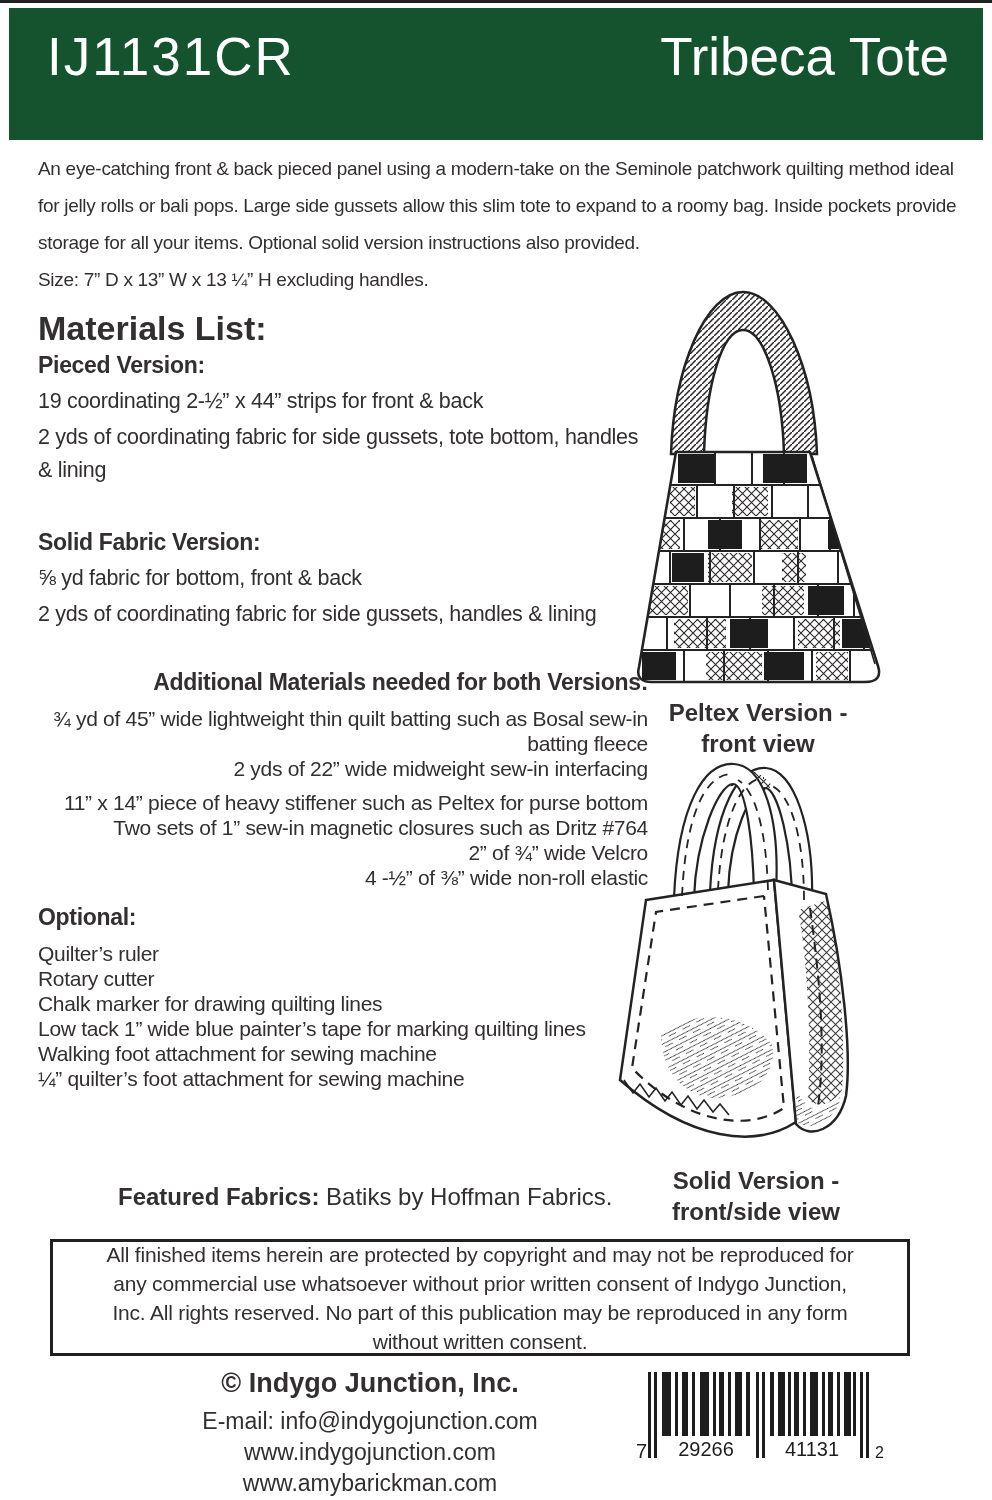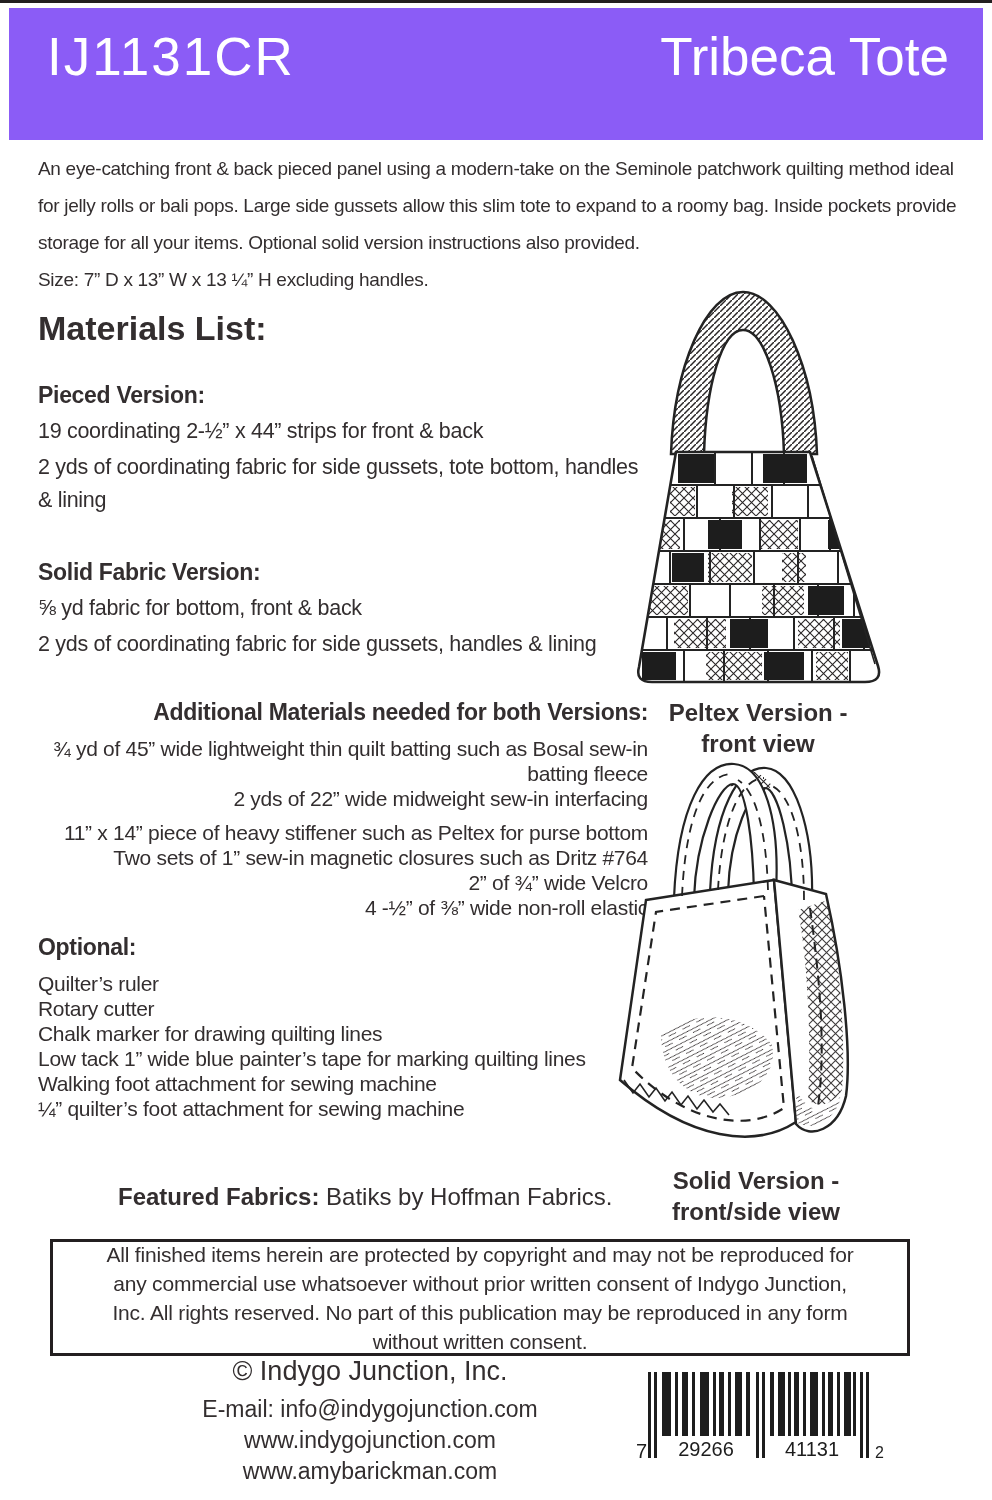--- a/index.html
+++ b/index.html
@@ -2,27 +2,27 @@
 <html><head>
 <meta charset="utf-8">
 <style>
   html,body{margin:0;padding:0;background:#e9e9e9;}
   .page{
     position:relative;width:992px;height:1500px;margin:0 auto;
     background:#ffffff;overflow:hidden;
     font-family:"Liberation Sans",sans-serif;color:#332e2f;
   }
   .top-rule{position:absolute;top:0;left:0;width:992px;height:3px;background:#231f20;}
-  .header{position:absolute;top:8px;left:9px;width:974px;height:132px;background:#8b5cf6;color:#ffffff;}
+  .header{position:absolute;top:8px;left:9px;width:974px;height:132px;background:#14532d;color:#ffffff;}
   .header-code{position:absolute;left:38px;top:18px;font-size:53px;letter-spacing:2px;font-weight:400;}
   .header-title{position:absolute;right:34px;top:18px;font-size:53px;font-weight:400;}
   .intro{position:absolute;left:38px;top:150px;width:920px;font-size:19px;line-height:37px;letter-spacing:-0.3px;}
   .intro p{margin:0;}
   .left-col{position:absolute;left:38px;top:308px;width:610px;letter-spacing:-0.3px;}
-  .materials-heading{margin:0 0 32px 0;font-size:34px;line-height:40px;font-weight:700;letter-spacing:0;}
+  .materials-heading{margin:0 0 2px 0;font-size:34px;line-height:40px;font-weight:700;letter-spacing:0;}
   .mat-section h3{margin:0 0 5px 0;font-size:23px;line-height:30px;font-weight:700;}
   .mat-item{margin:0 0 3px 0;font-size:21.5px;line-height:33px;}
   .sec-pieced{margin-bottom:40px;}
   .sec-solid{margin-bottom:36px;}
   .sec-additional{margin-bottom:12px;text-align:right;}
   .sec-additional .mat-item,.sec-optional .mat-item{font-size:21px;line-height:25px;margin:0;}
   .sec-additional .gap-above{margin-top:9px;}
   .sec-optional h3{margin-bottom:9px;}
   .sec-additional h3{margin-bottom:9px;}
   .featured{position:absolute;left:118px;top:1183px;width:560px;font-size:24px;}
@@ -32,21 +32,21 @@
   .illus-solid{left:606px;top:750px;width:300px;height:412px;}
   .caption{position:absolute;text-align:center;font-weight:700;font-size:24px;line-height:31px;}
   .caption-pieced{left:612px;top:697px;width:292px;}
   .caption-solid{left:606px;top:1165px;width:300px;}
   .copyright-box{
     position:absolute;left:50px;top:1239px;width:860px;height:117px;box-sizing:border-box;
     border:3px solid #231f20;display:flex;align-items:center;justify-content:center;
     padding:0 42px;text-align:center;font-size:21px;line-height:29px;letter-spacing:-0.2px;
   }
   .footer-block{position:absolute;left:130px;top:1356px;width:480px;text-align:center;}
-  .footer-company{font-size:27px;font-weight:400;margin:0 0 7px 0;}
+  .footer-company{font-size:27px;font-weight:700;margin:12px 0 7px 0;}
   .footer-line{font-size:23px;line-height:31px;margin:0;}
   .barcode{position:absolute;left:634px;top:1370px;width:256px;height:102px;}
   svg{display:block;}
 </style>
 </head>
 <body>
 
 <div class="page">
 
   <svg width="0" height="0" style="position:absolute" aria-hidden="true">

